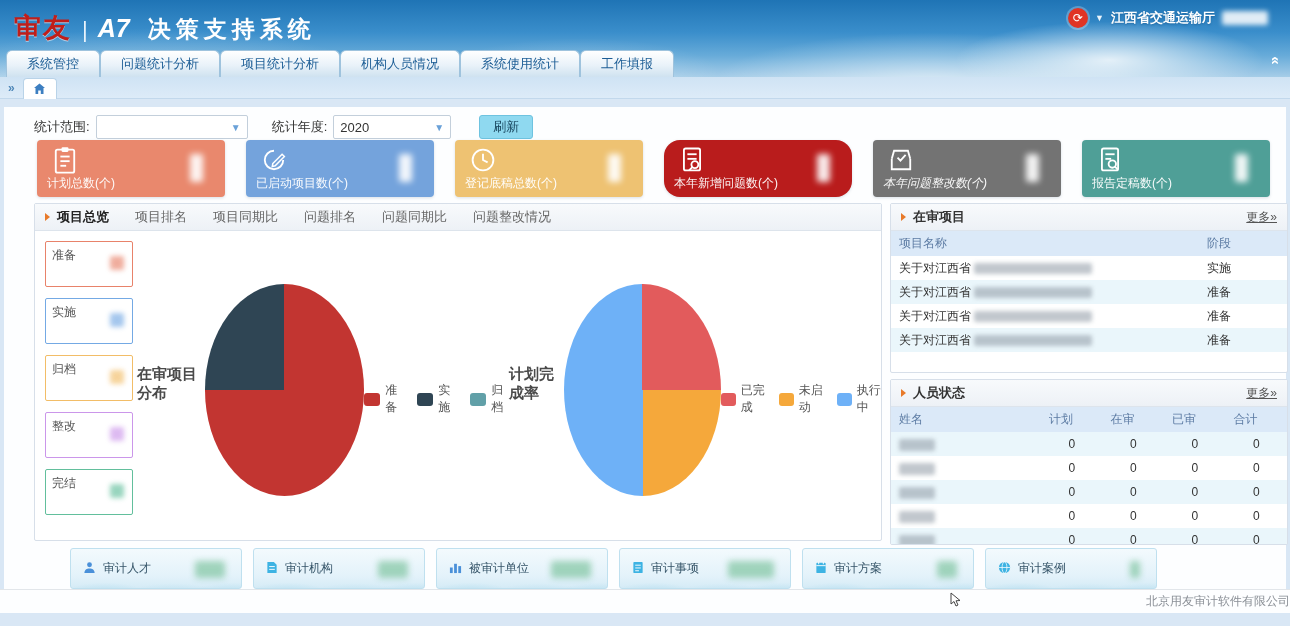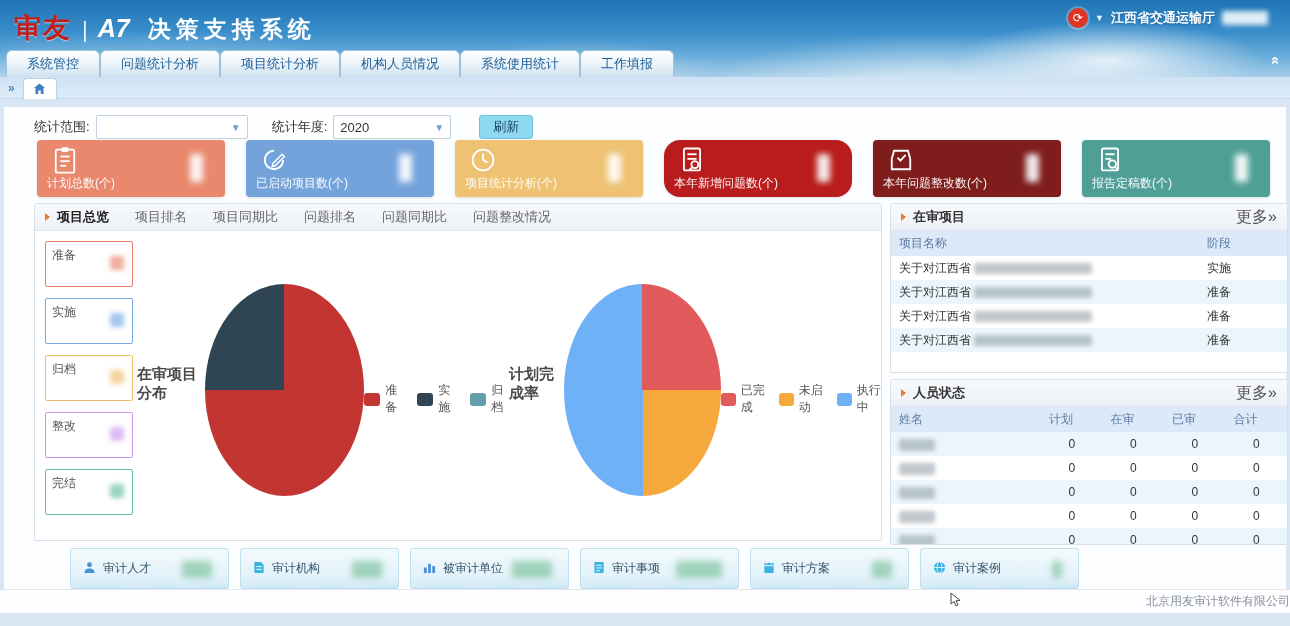--- a/index.html
+++ b/index.html
@@ -66,21 +66,21 @@
   .stat-card .sc-num { position:absolute; right:22px; top:14px; width:13px; height:28px;
     background:rgba(255,255,255,.9); border-radius:2px; filter:blur(3px); }
 
   
   .panel { position:absolute; background:#fff; border:1px solid #d7dfe9; border-radius:2px; }
   .panel-head { height:27px; display:flex; align-items:center; padding:0 10px;
     background:linear-gradient(180deg,#f8fafc,#edf1f6); border-bottom:1px solid #dde4ec; }
   .tri { width:0; height:0; border-left:5px solid #e87a2a; border-top:4px solid transparent;
     border-bottom:4px solid transparent; margin-right:7px; }
   .panel-title { font-size:13px; font-weight:bold; color:#333; }
-  .more-link { margin-left:auto; font-size:16px; color:#555; cursor:pointer; }
+  .more-link { margin-left:auto; font-size:12px; color:#555; cursor:pointer;text-decoration:underline; }
 
   .chart-tabs { display:flex; align-items:center; gap:26px; }
   .chart-tab { font-size:13px; color:#666; cursor:pointer; }
   .chart-tab.active { font-weight:bold; color:#222; }
 
   .main-panel { left:30px; top:96px; width:848px; height:338px; }
   .main-body { display:flex; height:310px; }
 
   .stage-col { width:104px; padding:10px 0 0 10px; display:flex; flex-direction:column; gap:11px; }
   .stage-box { width:88px; height:46px; border:1px solid; border-radius:2px; position:relative; background:#fff; }
@@ -105,21 +105,21 @@
   table.data td { height:24px; padding:0 8px; color:#333; }
   table.data tr.alt td { background:#eaf6fb; }
   .name-blob { display:inline-block; width:118px; height:11px; background:#8f9aa5; opacity:.55;
     filter:blur(2px); border-radius:2px; vertical-align:middle; }
   .staff-blob { display:inline-block; width:36px; height:12px; background:#8f9aa5; opacity:.55;
     filter:blur(2px); border-radius:2px; vertical-align:middle; }
   td.num, th.num { text-align:center; }
 
   
   .quick-links { position:absolute; left:66px; top:441px; display:flex; gap:11px; }
-  .ql-card { width:159px; height:41px; border:1px solid #bfe0ef; border-radius:3px; position:relative;
+  .ql-card { width:172px; height:41px; border:1px solid #bfe0ef; border-radius:3px; position:relative;
     cursor:pointer; overflow:hidden;
     background:
       radial-gradient(ellipse 60px 16px at 20% 115%, rgba(160,215,235,.55), transparent 70%),
       radial-gradient(ellipse 70px 18px at 60% 120%, rgba(160,215,235,.45), transparent 70%),
       radial-gradient(ellipse 60px 16px at 95% 115%, rgba(160,215,235,.5), transparent 70%),
       linear-gradient(180deg,#f3fafd 0%,#e3f2fa 70%,#d5ebf6 100%); }
   .ql-left { position:absolute; left:12px; top:0; height:100%; display:flex; align-items:center; gap:7px; }
   .ql-label { font-size:12px; color:#355468; }
   .ql-num { position:absolute; right:16px; top:12px; width:30px; height:17px; background:#6fbd92;
     opacity:.6; filter:blur(3px); border-radius:2px; }
@@ -219,35 +219,35 @@
       <span class="sc-num"></span>
       <span class="sc-label">已启动项目数(个)</span>
     </div>
     <div class="stat-card" style="background: rgb(238, 194, 114);">
       <span class="sc-icon">
         <svg width="28" height="30" viewBox="0 0 24 26" fill="none" stroke="#fff" stroke-width="1.6">
           <circle cx="12" cy="13" r="9"></circle>
             <polyline points="12,7.5 12,13 16,15"></polyline>
         </svg></span>
       <span class="sc-num"></span>
-      <span class="sc-label">项目统计分析(个)</span>
+      <span class="sc-label">登记底稿总数(个)</span>
     </div>
     <div class="stat-card" style="background: #b91c1c; border-radius: 16px;">
       <span class="sc-icon">
         <svg width="28" height="30" viewBox="0 0 24 26" fill="none" stroke="#fff" stroke-width="1.6">
           <rect x="5" y="3" width="14" height="19" rx="1.5"></rect>
             <line x1="8" y1="8" x2="16" y2="8"></line>
             <line x1="8" y1="12" x2="16" y2="12"></line>
           <circle cx="14.5" cy="17" r="3"></circle>
             <line x1="12.3" y1="19.2" x2="9.5" y2="22"></line>
         </svg></span>
       <span class="sc-num"></span>
       <span class="sc-label">本年新增问题数(个)</span>
     </div>
-    <div class="stat-card" style="background: #7f1d1d;">
+    <div class="stat-card" style="background: #737373; font-style: italic;">
       <span class="sc-icon">
         <svg width="28" height="30" viewBox="0 0 24 26" fill="none" stroke="#fff" stroke-width="1.6">
           <path d="M4 12 L4 21 L20 21 L20 12"></path>
             <path d="M4 12 L6 5 L18 5 L20 12"></path>
             <polyline points="9,11 11.5,13.5 16,8.5"></polyline>
         </svg></span>
       <span class="sc-num"></span>
       <span class="sc-label">本年问题整改数(个)</span>
     </div>
     <div class="stat-card" style="background: rgb(79, 159, 151);">

